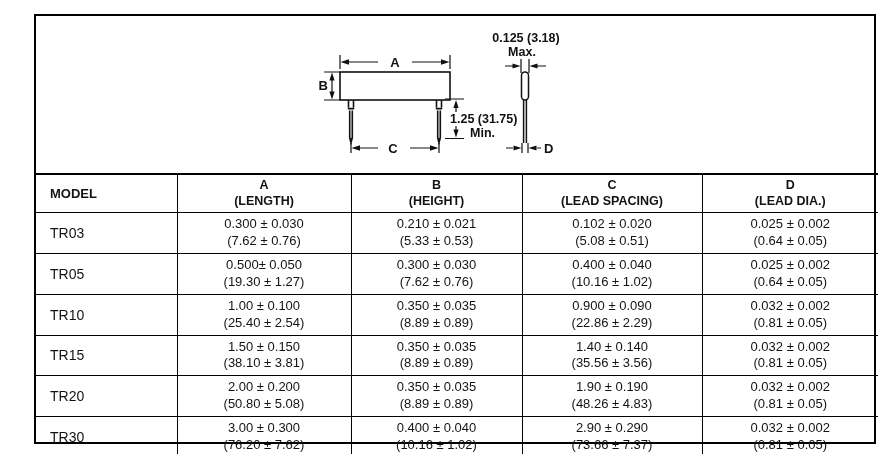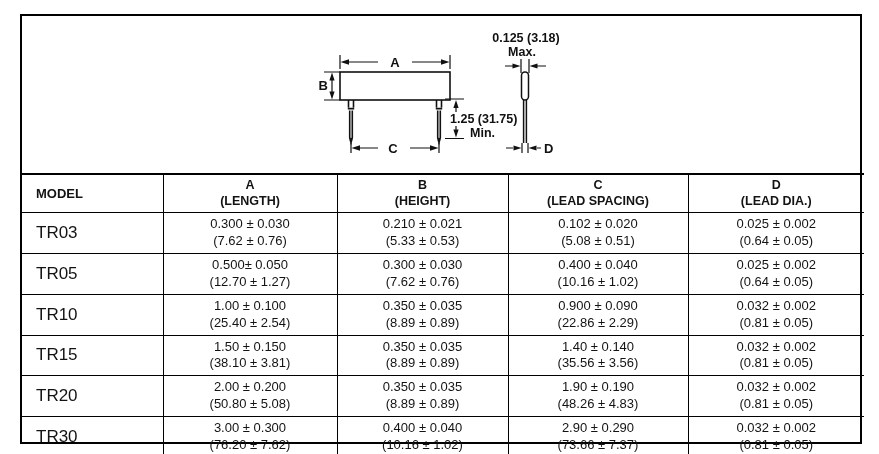--- a/index.html
+++ b/index.html
@@ -2,21 +2,21 @@
 <html><head>
 <meta charset="utf-8">
 <style>
   html,body{margin:0;padding:0;background:#fff;}
   #stage{
     position:relative;width:879px;height:454px;background:#ffffff;
     font-family:"Liberation Sans",sans-serif;color:#111;overflow:hidden;
   }
   
   .frame{
-    position:absolute;left:20px;top:14px;width:842px;height:430px;
+    position:absolute;left:34px;top:14px;width:842px;height:430px;
     border:2px solid #000;box-sizing:border-box;
     display:flex;flex-direction:column;background:#fff;
   }
   .diagram-space{flex:0 0 157px;}
   
   #diagram-svg{position:absolute;left:0;top:0;pointer-events:none;}
   #diagram-svg text{font-family:"Liberation Sans",sans-serif;font-weight:bold;fill:#111;}
   .dim-label{font-size:13px;}
   .dim-note{font-size:12.5px;}
   
@@ -27,21 +27,21 @@
   table.spec th, table.spec td{
     border:1.5px solid #000;vertical-align:middle;text-align:center;
     padding:3px 2px;color:#131313;
   }
   table.spec th{font-size:12.5px;font-weight:bold;line-height:1.25;}
   table.spec td{font-size:13px;font-weight:normal;line-height:1.3;}
   table.spec th:first-child, table.spec td:first-child{
     text-align:left;padding-left:14px;
   }
   table.spec th:first-child{font-size:13px;}
-  table.spec td:first-child{font-size:17px;}
+  table.spec td:first-child{font-size:14px;}
   
   table.spec th:first-child, table.spec td:first-child{border-left:0;}
   table.spec th:last-child,  table.spec td:last-child{border-right:0;}
   table.spec thead th{border-top:0;}
   table.spec tbody tr:last-child td{border-bottom:0;}
   .v2{display:block;}
 </style>
 </head>
 <body>
 
@@ -99,21 +99,21 @@
             </td>
           <td>
               <span class="v2">0.025 ± 0.002</span>
               <span class="v2">(0.64 ± 0.05)</span>
             </td>
         </tr>
         <tr>
           <td>TR05</td>
           <td>
               <span class="v2">0.500± 0.050</span>
-              <span class="v2">(12.70 ± 1.27)</span>
+              <span class="v2">(19.30 ± 1.27)</span>
             </td>
           <td>
               <span class="v2">0.300 ± 0.030</span>
               <span class="v2">(7.62 ± 0.76)</span>
             </td>
           <td>
               <span class="v2">0.400 ± 0.040</span>
               <span class="v2">(10.16 ± 1.02)</span>
             </td>
           <td>

